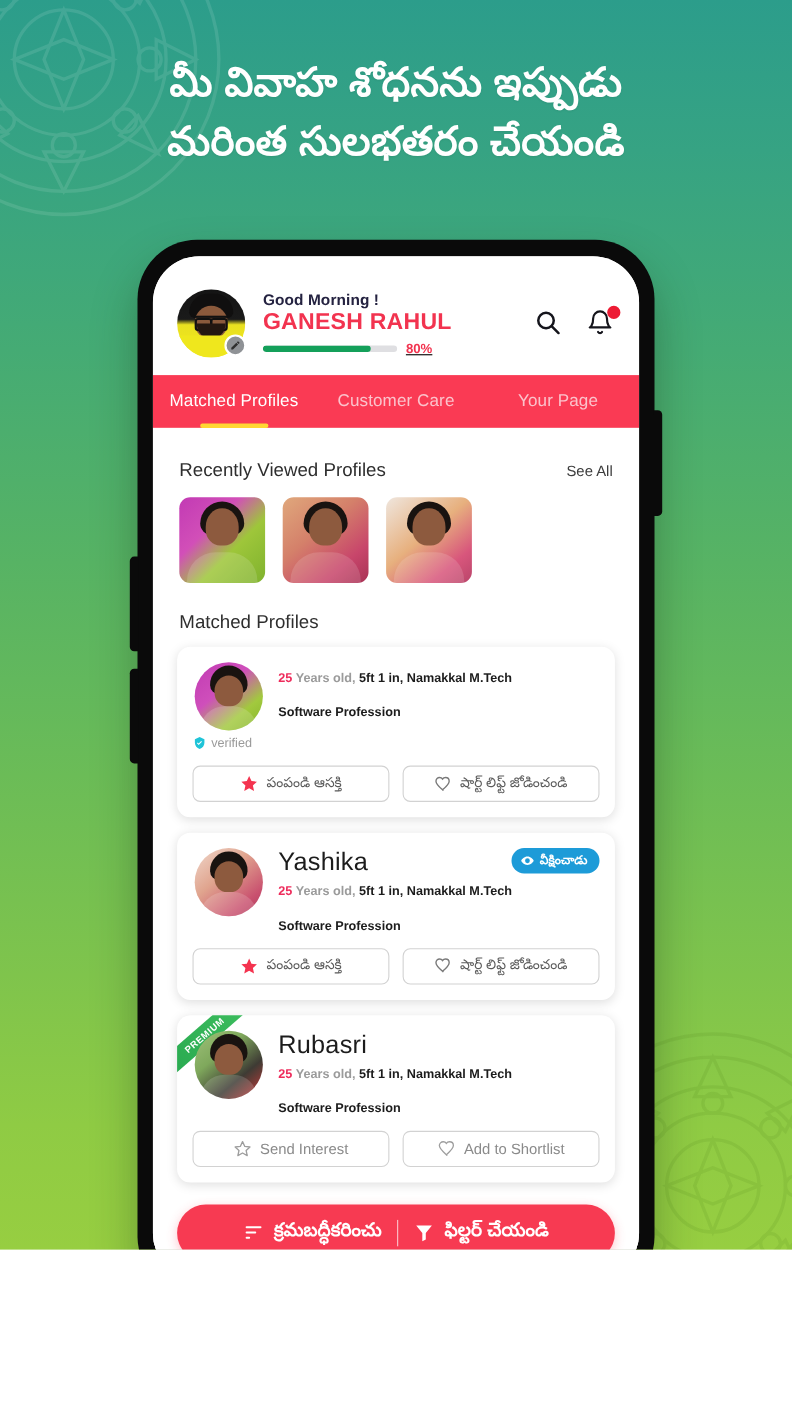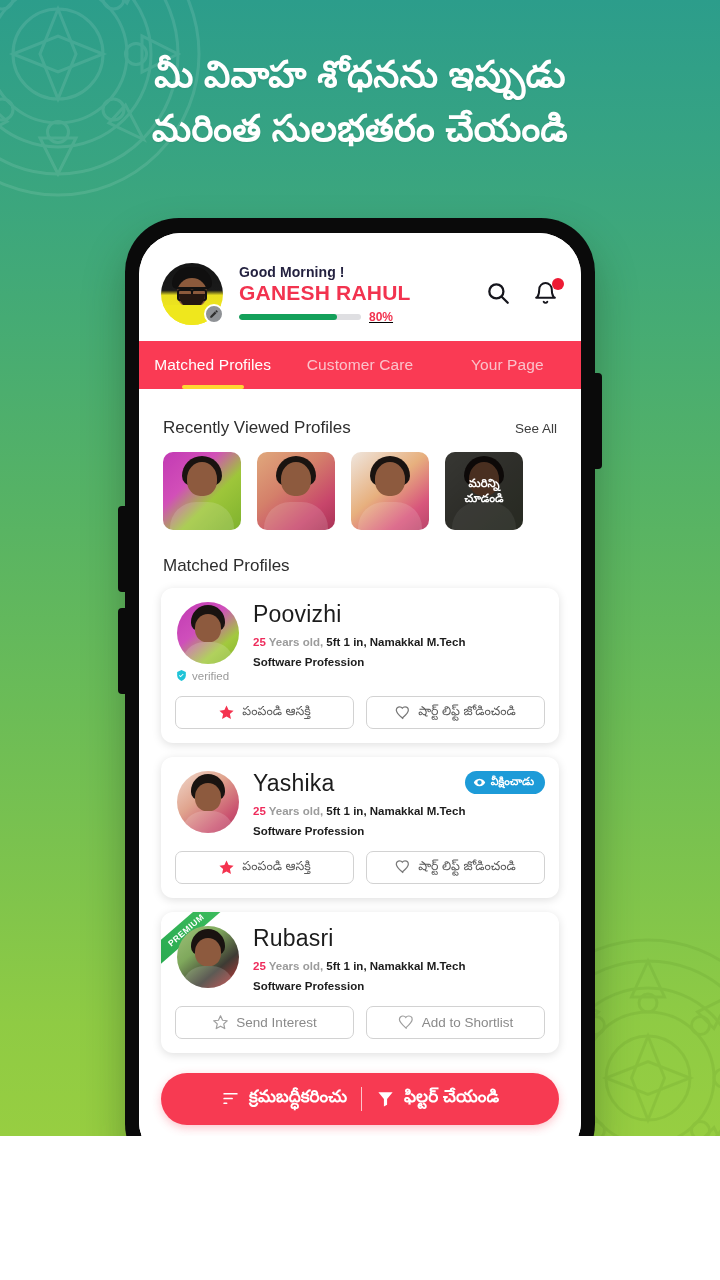--- a/index.html
+++ b/index.html
@@ -233,21 +233,21 @@
   .pname {
     font-size: 23px; color: #1c1c1c; letter-spacing: .2px; font-weight: 400;
     line-height: 1.1;
   }
   .pmeta {
     margin-top: 8px; font-size: 11.5px; color: #1c1c1c; font-weight: 700;
     line-height: 1.35;
   }
   .pmeta .age { color: #ee2b5b; }
   .pmeta .soft { color: #9b9b9b; font-weight: 600; }
-  .pprof { margin-top: 5px; font-size: 11.5px; font-weight: 700; color: #1c1c1c; }
+  .pprof { margin-top: 16px; font-size: 11.5px; font-weight: 700; color: #1c1c1c; }
 
   .badge-viewed {
     position: absolute; right: 14px; top: 14px;
     background: #1d9bd8; color: #fff; border-radius: 14px;
     padding: 4px 11px 4px 8px; font-size: 11px;
     display: flex; align-items: center; gap: 5px; font-weight: 600;
   }
   .ribbon {
     position: absolute; left: -30px; top: 9px; width: 110px;
     background: linear-gradient(90deg,#27a84f,#3fbf5f);
@@ -429,27 +429,20 @@
           <div class="thumb t2">
             <div class="hairx"></div>
               <div class="head"></div>
               <div class="body"></div>
           </div>
           <div class="thumb t3">
             <div class="hairx"></div>
               <div class="head"></div>
               <div class="body"></div>
           </div>
-          <div class="thumb t4">
-            <div class="hairx"></div>
-              <div class="head"></div>
-              <div class="body"></div>
-            <div class="overlay" style="white-space:pre-line">మరిన్ని
-చూడండి</div>
-          </div>
         </div>
 
         <div class="matched-title">Matched Profiles</div>
 
         <div class="cards">
 
           <div class="card">
             <div class="card-top">
               <div class="pcol">
                 <div class="pavatar pa1">
@@ -459,21 +452,20 @@
                 </div>
                 <div class="verified">
                   <svg width="13" height="13" viewBox="0 0 24 24" fill="#1fc4d8">
                     <path d="M12 2l8 3.5v6c0 5-3.4 8.9-8 10.5-4.6-1.6-8-5.5-8-10.5v-6L12 2z"></path>
                     <path d="M10.4 15.4l-3-3 1.3-1.3 1.7 1.7 4.2-4.2 1.3 1.3-5.5 5.5z" fill="#fff"></path>
                   </svg>
                   <span>verified</span>
                 </div>
               </div>
               <div class="info">
-                <div class="pname">Poovizhi</div>
                 <div class="pmeta">
                   <span class="age">25</span><span class="soft"> Years old,</span>
                   <span>5ft 1 in, Namakkal M.Tech</span>
                 </div>
                 <div class="pprof">Software Profession</div>
               </div>
             </div>
             <div class="actions">
               <div class="act">
                 <svg width="17" height="17" viewBox="0 0 24 24" fill="#f4334f">

